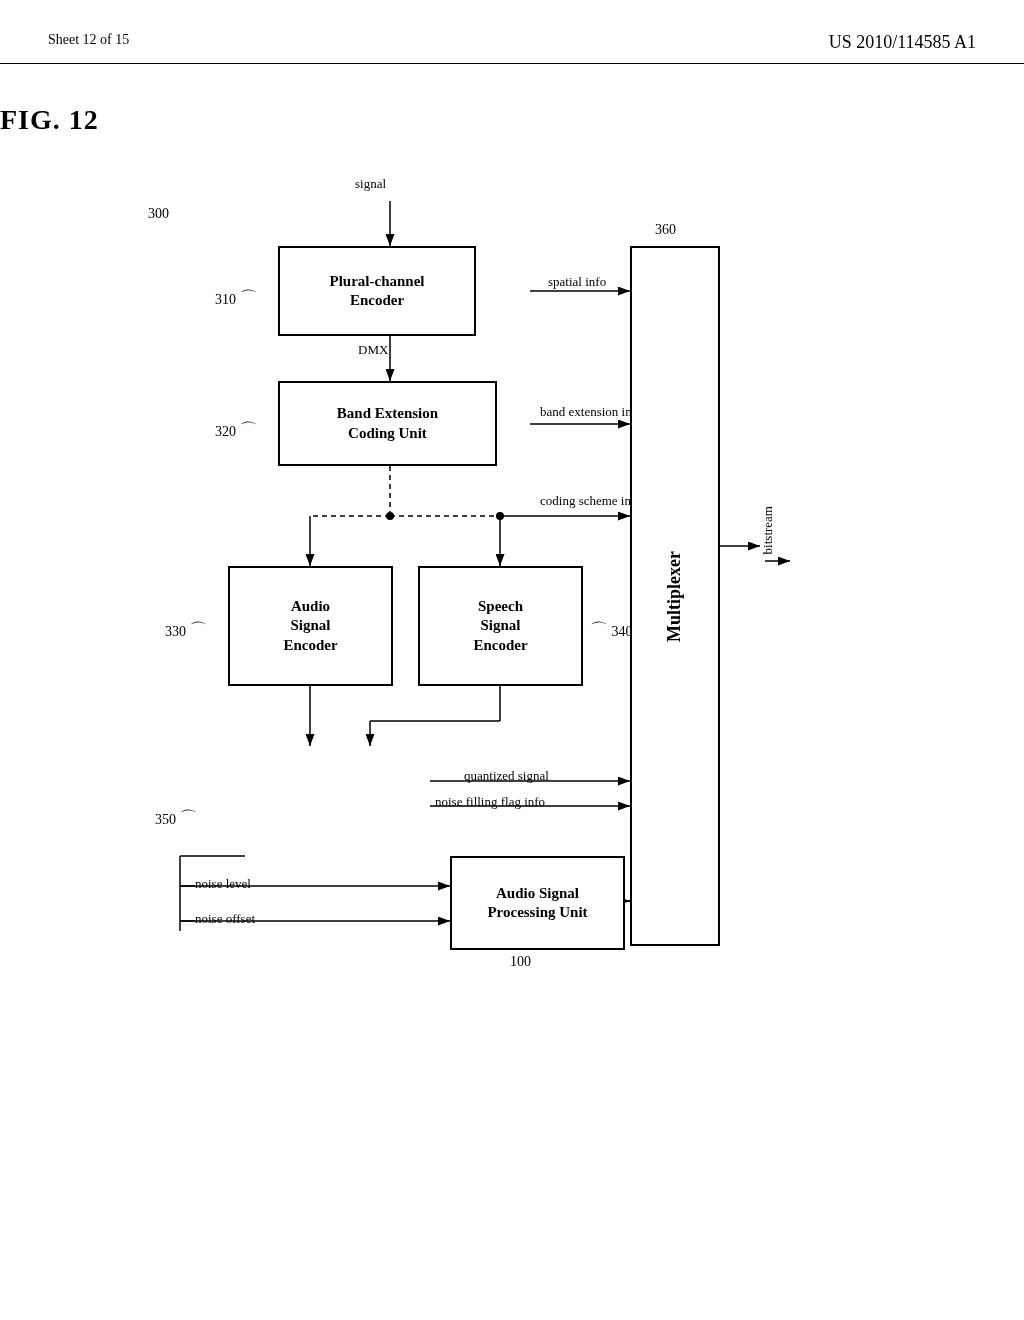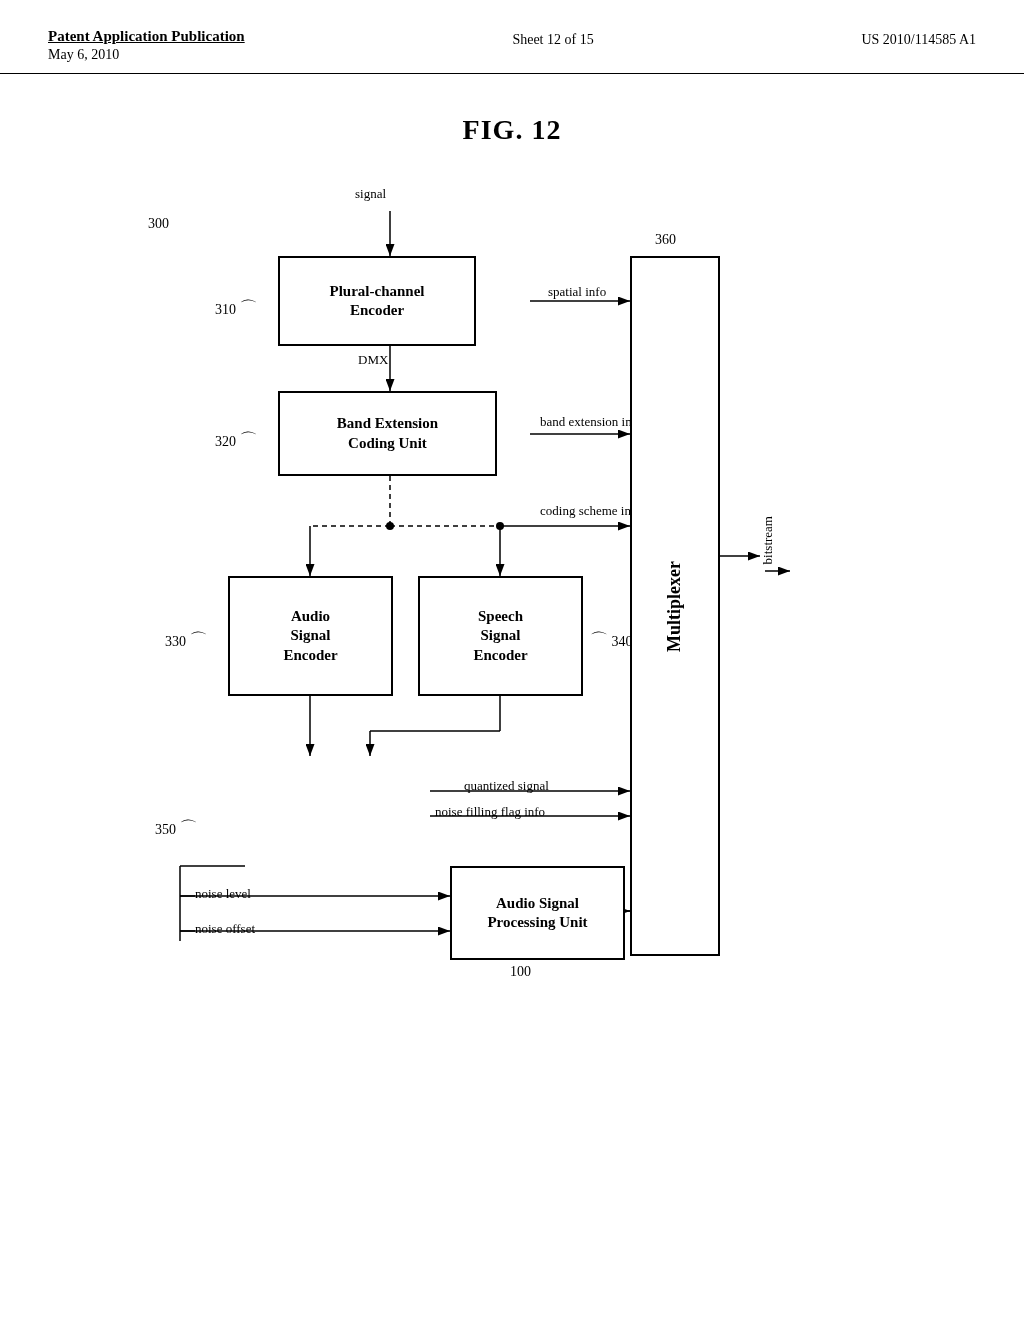--- a/index.html
+++ b/index.html
@@ -32,27 +32,27 @@
     }
     .header-date {
       font-size: 14px;
       margin-top: 2px;
     }
     .header-center {
       font-size: 14px;
       margin-top: 4px;
     }
     .header-right {
-      font-size: 14px;
+      font-size: 18px;
       margin-top: 4px;
     }
 
     
     .fig-title {
-      text-align: center;
+      text-align: left;
       font-size: 28px;
       font-weight: bold;
       margin-top: 40px;
       letter-spacing: 1px;
     }
 
     
     .diagram {
       position: relative;
       width: 100%;
@@ -103,24 +103,20 @@
       text-orientation: mixed;
       transform: rotate(180deg);
       font-size: 18px;
       font-weight: bold;
     }
   </style>
 </head>
 <body>
 
 <div class="header">
-  <div class="header-left">
-    <span class="header-pub">Patent Application Publication</span>
-    <span class="header-date">May 6, 2010</span>
-  </div>
   <div class="header-center">Sheet 12 of 15</div>
   <div class="header-right">US 2010/114585 A1</div>
 </div>
 
 <div class="fig-title">FIG. 12</div>
 
 <div class="diagram">
 
   <svg xmlns="http://www.w3.org/2000/svg">
     <defs>

